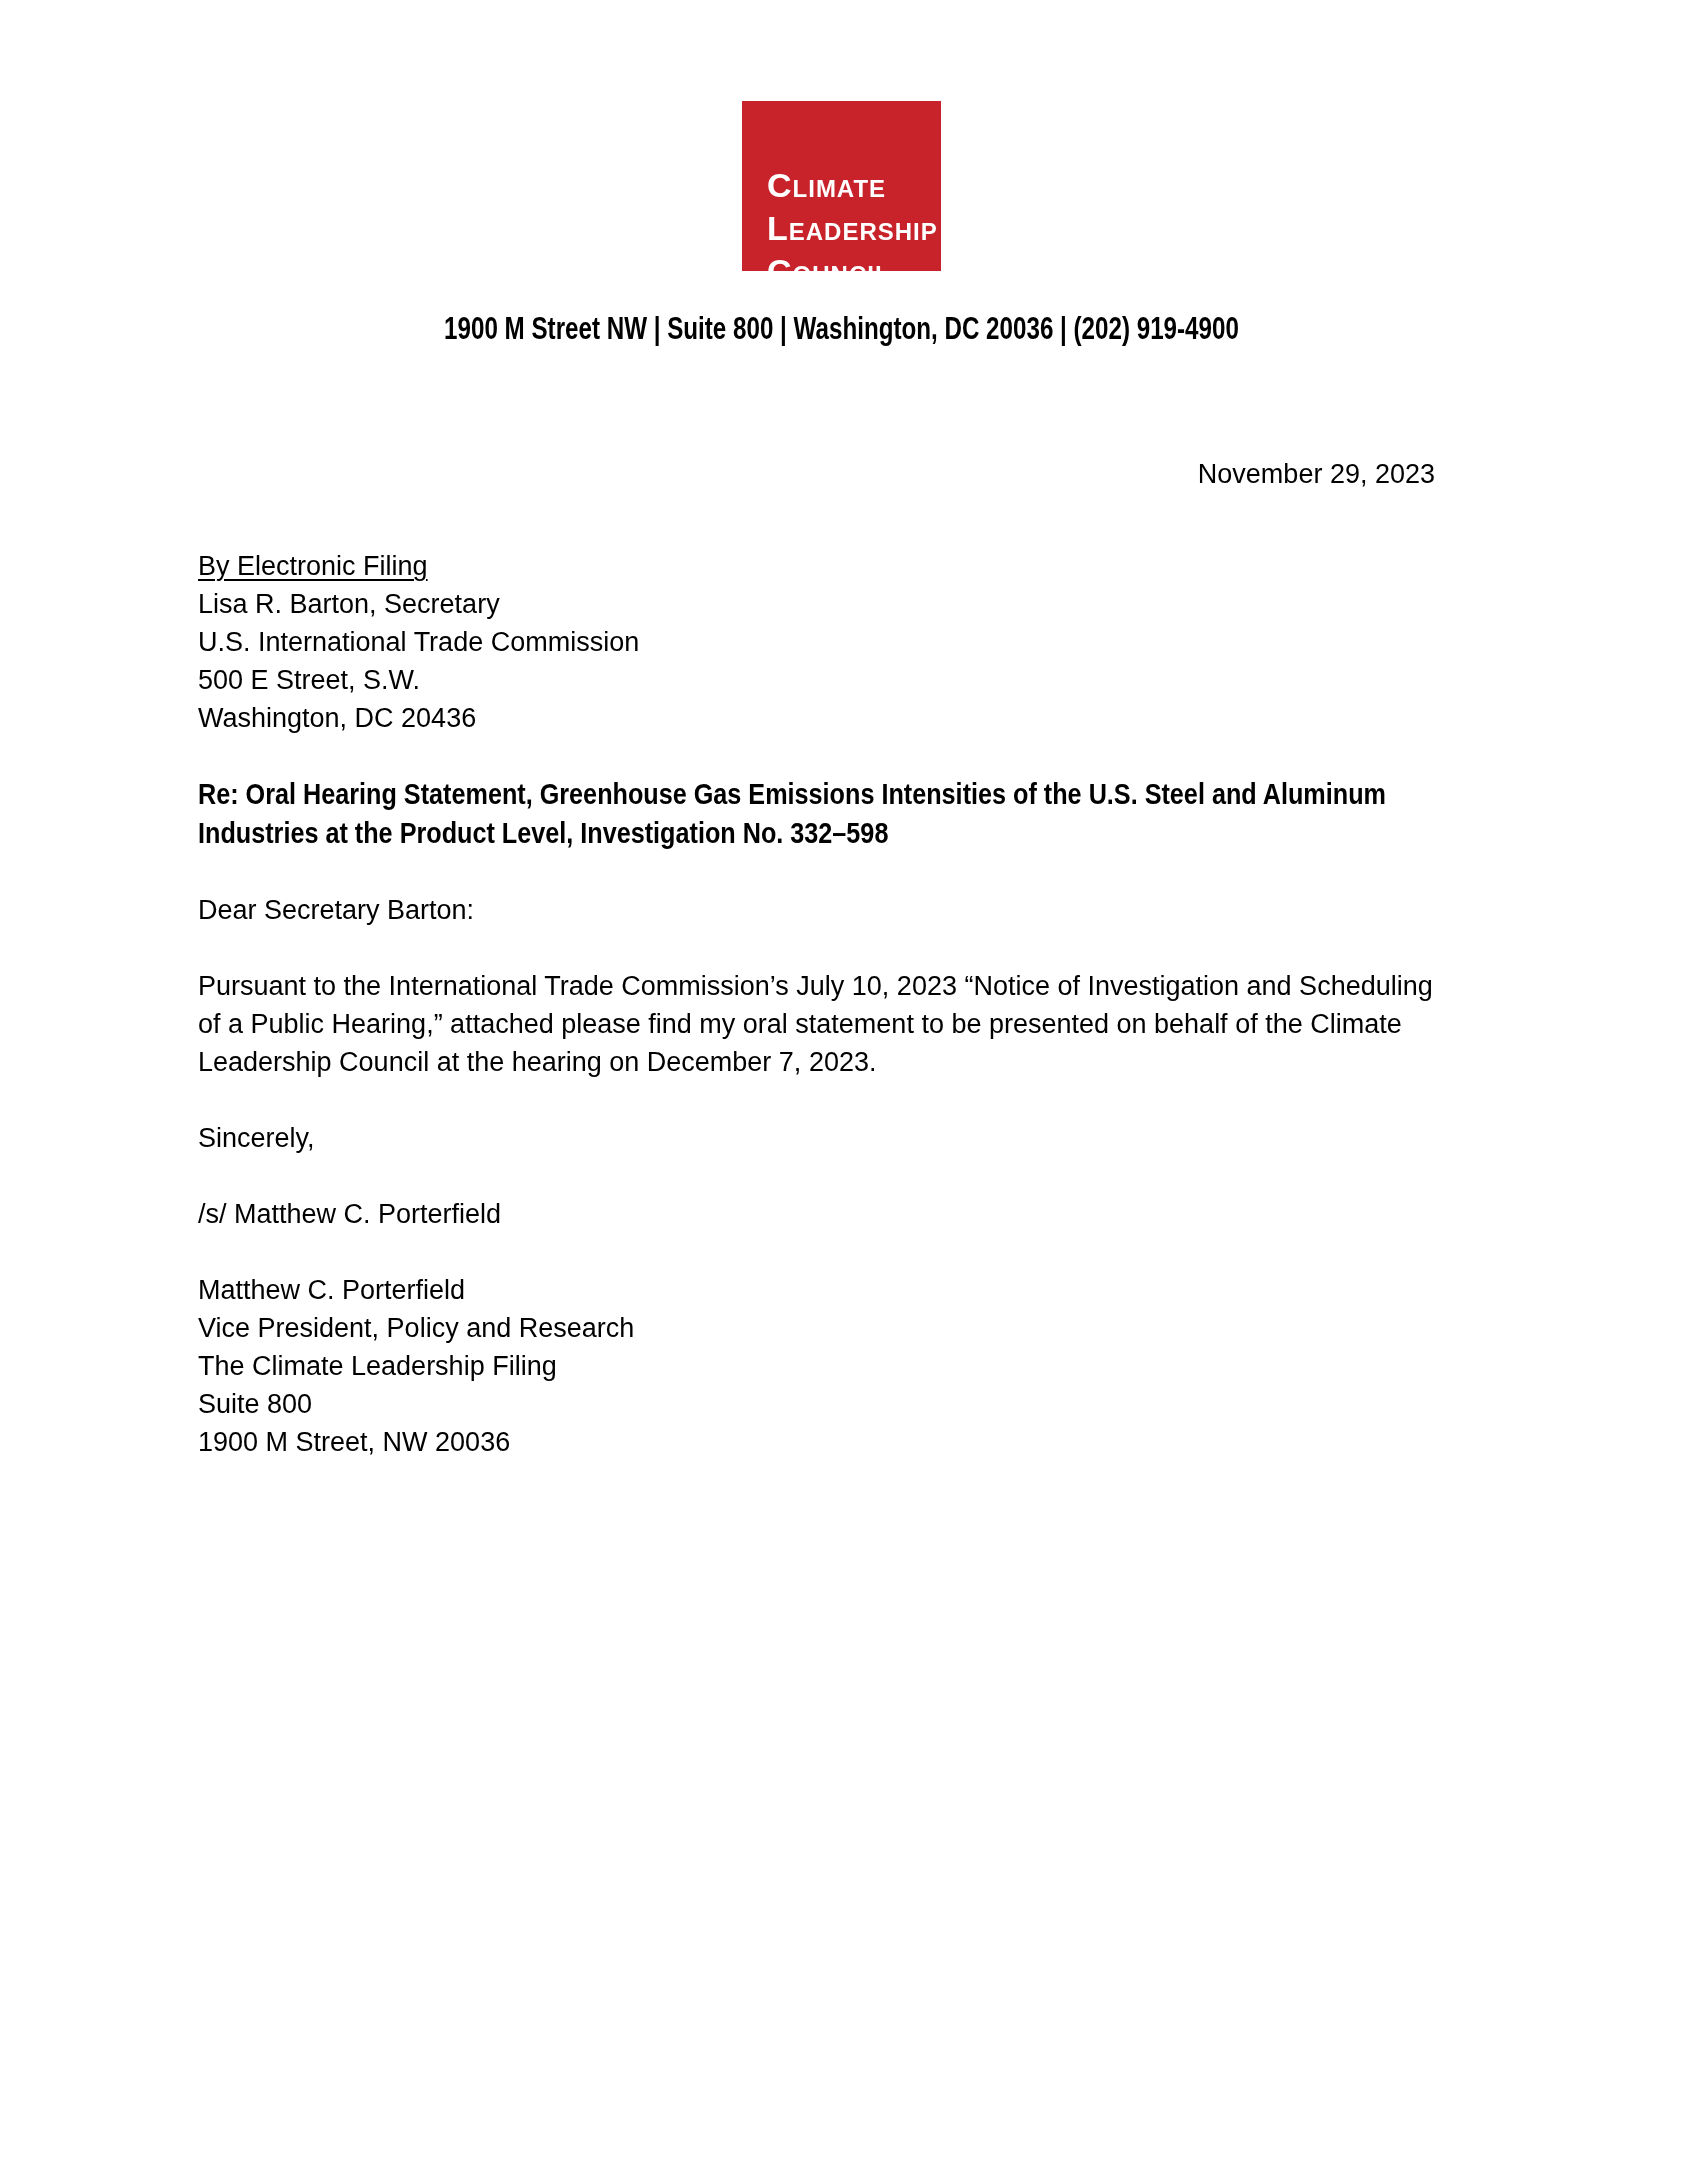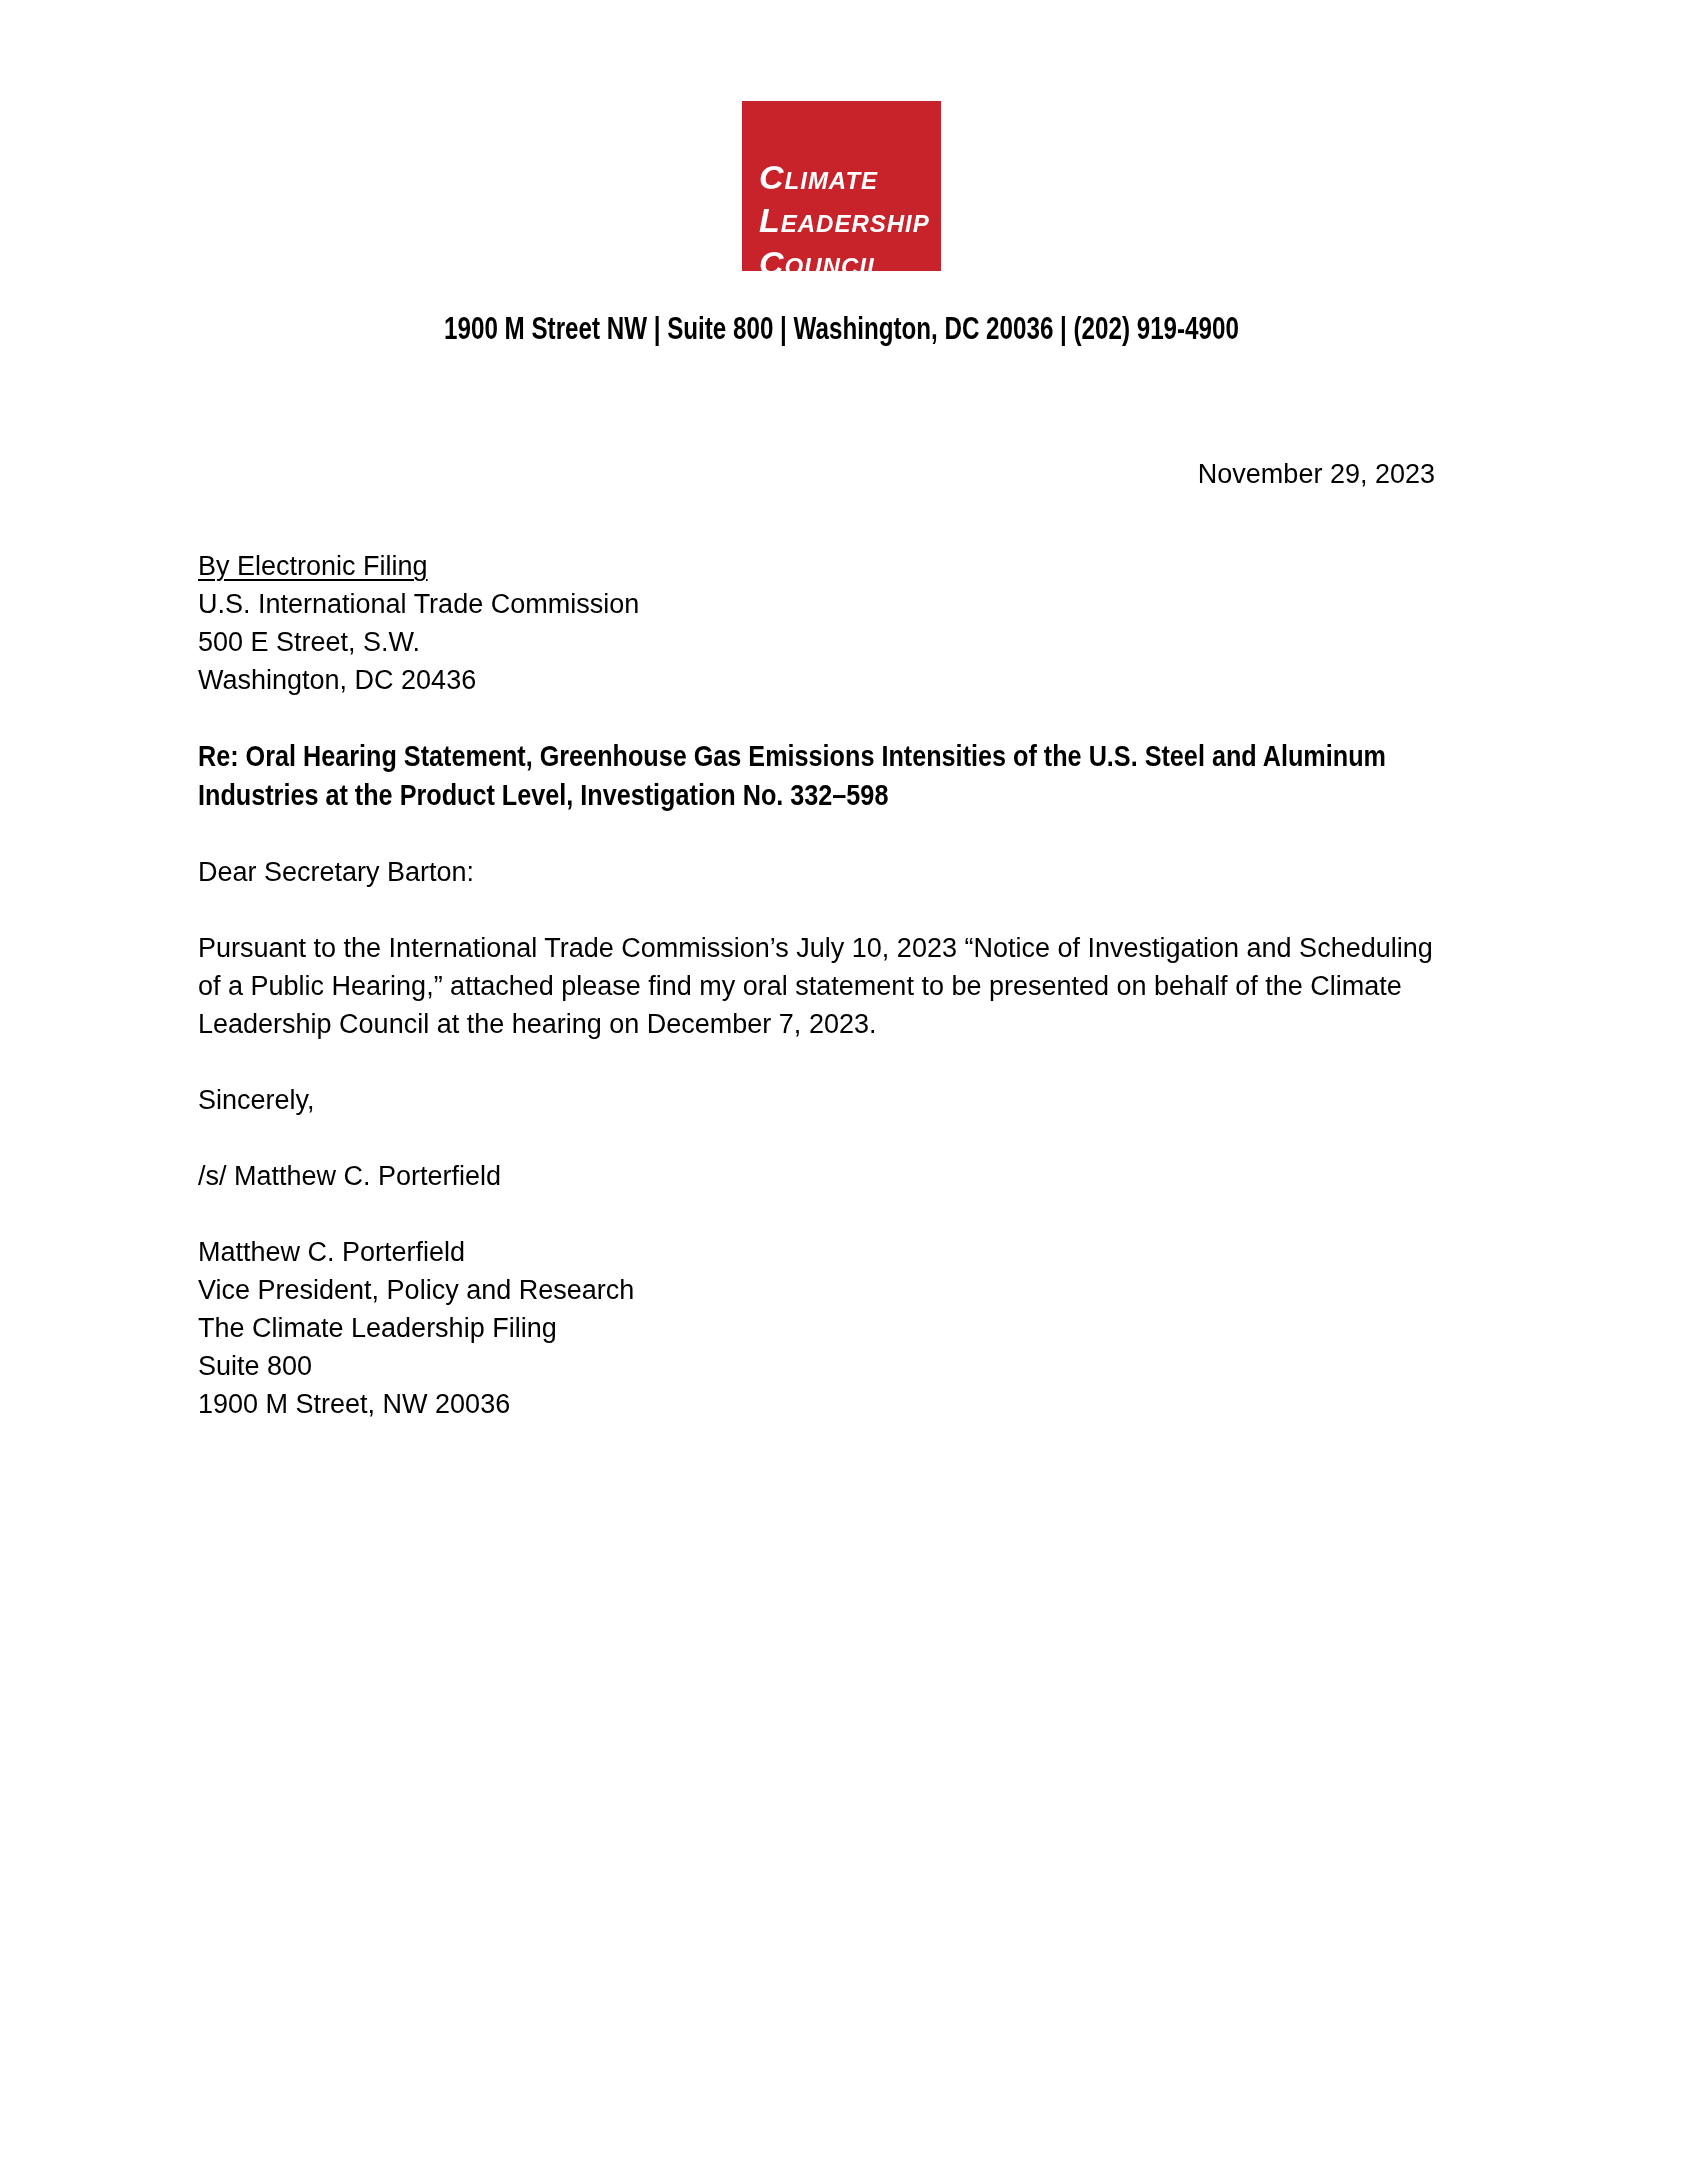--- a/index.html
+++ b/index.html
@@ -15,23 +15,22 @@
     font-family: "Liberation Sans", sans-serif;
     color: #000000;
     overflow: hidden;
   }
   .logo {
     width: 199px;
     height: 170px;
     margin: 101px auto 0 auto;
     background: #C8222B;
     color: #ffffff;
-    padding: 0;
+    padding: 8px;
     box-sizing: border-box;
-    font-style: italic;
   }
   .logo-inner {
     padding: 55px 0 0 17px;
   }
   .logo-line {
     font-variant: small-caps;
     font-weight: 700;
     font-size: 34px;
     line-height: 43px;
     letter-spacing: 1px;
@@ -101,20 +100,21 @@
     <span class="condensed-center">1900 M Street NW | Suite 800 | Washington, DC 20036 | (202) 919-4900</span>
   </div>
 
   <div class="content">
 
     <div class="line date">November 29, 2023</div>
 
     <div class="blank"></div>
 
     <div class="line underlined">By Electronic Filing</div>
+    <div class="line">Lisa R. Barton, Secretary</div>
     <div class="line">U.S. International Trade Commission</div>
     <div class="line">500 E Street, S.W.</div>
     <div class="line">Washington, DC 20436</div>
 
     <div class="blank"></div>
 
     <div class="line subject">
       <span class="condensed-left">Re: Oral Hearing Statement, Greenhouse Gas Emissions Intensities of the U.S. Steel and Aluminum</span>
     </div>
     <div class="line subject">

